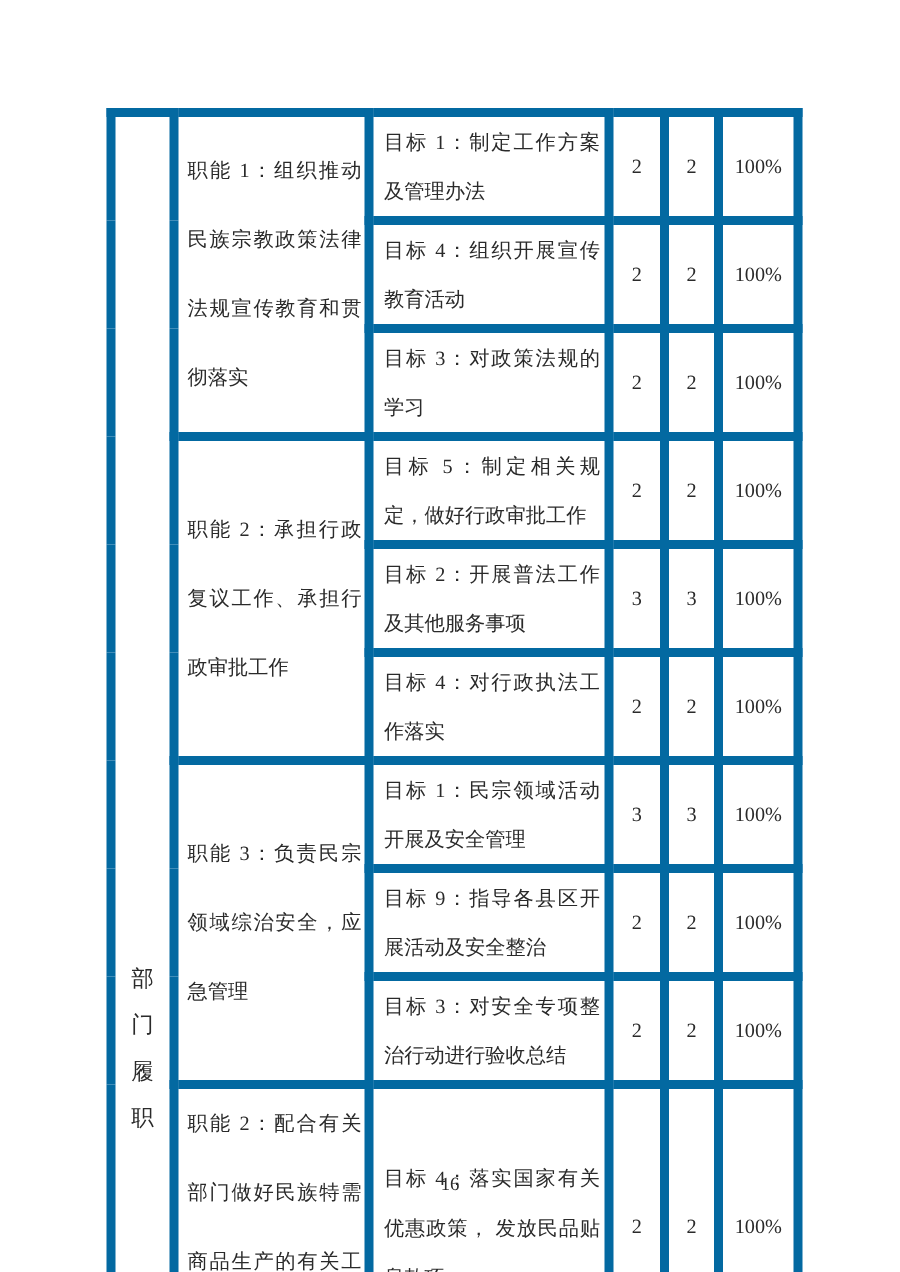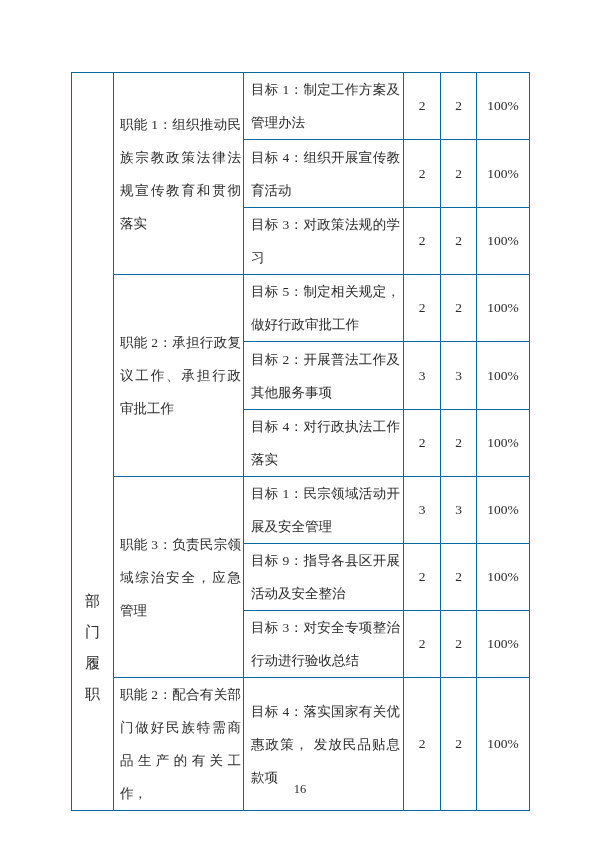--- a/index.html
+++ b/index.html
@@ -16,36 +16,36 @@
   table.report {
     position: absolute;
     left: 71px;
     top: 72px;
     width: 458px;
     height: 680px;
     border-collapse: collapse;
     table-layout: fixed;
   }
   table.report td {
-    border: 1px solid #0369a1;
+    border: 6px solid #0369a1;
     vertical-align: middle;
     font-size: 13.5px;
   }
   td.vhead { vertical-align: top; }
   .vchars { margin-top: 412px; }
   .vchar {
     display: block;
     text-align: center;
     font-size: 15px;
     line-height: 31px;
   }
   td.func {
     text-align: justify;
     text-justify: inter-ideograph;
-    line-height: 33px;
+    line-height: 46px;
     padding: 0 2px 0 6px;
   }
   td.goal {
     text-align: justify;
     text-justify: inter-ideograph;
     line-height: 33px;
     padding: 0 3px 0 7px;
   }
   td.num, td.rate { text-align: center; }
   .page-number {

